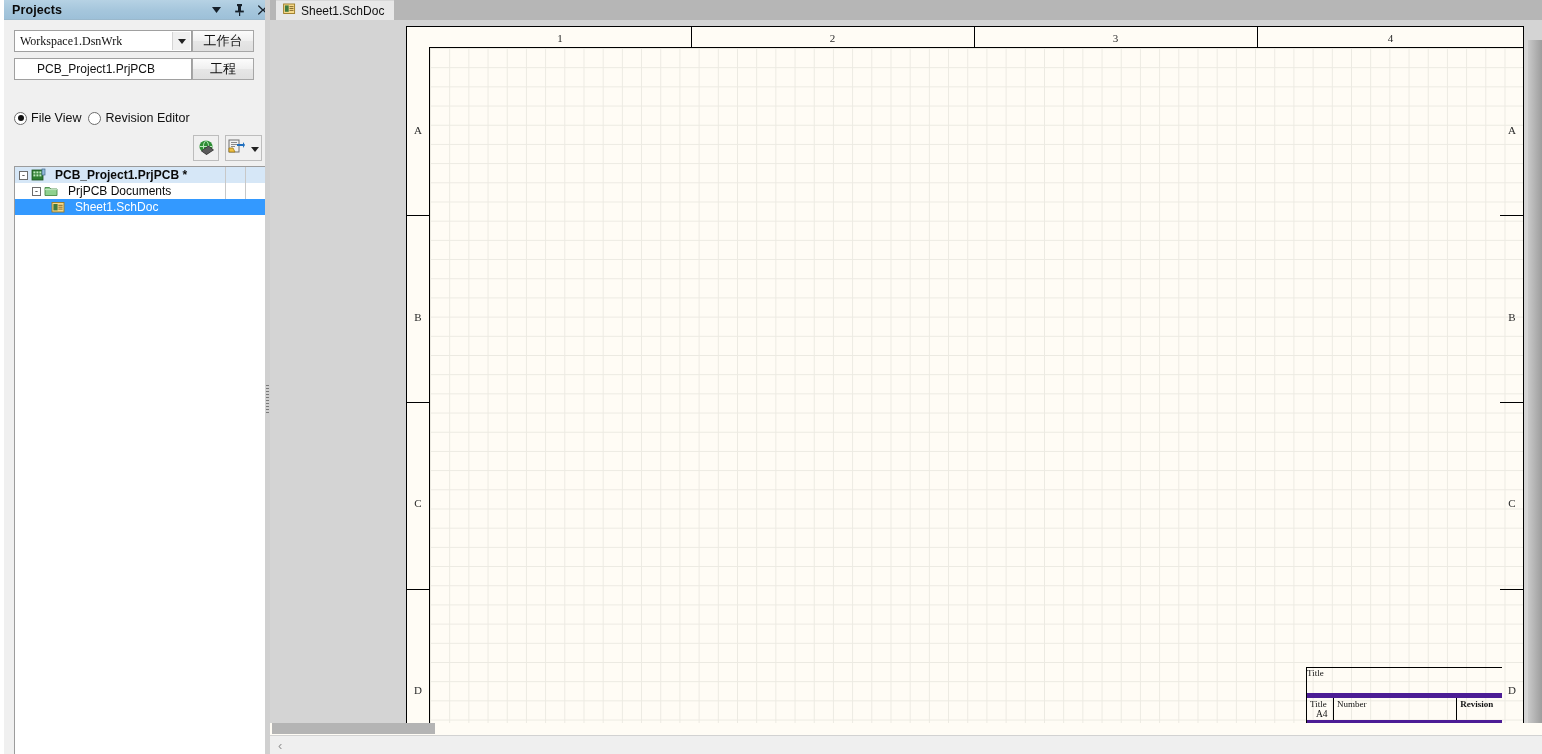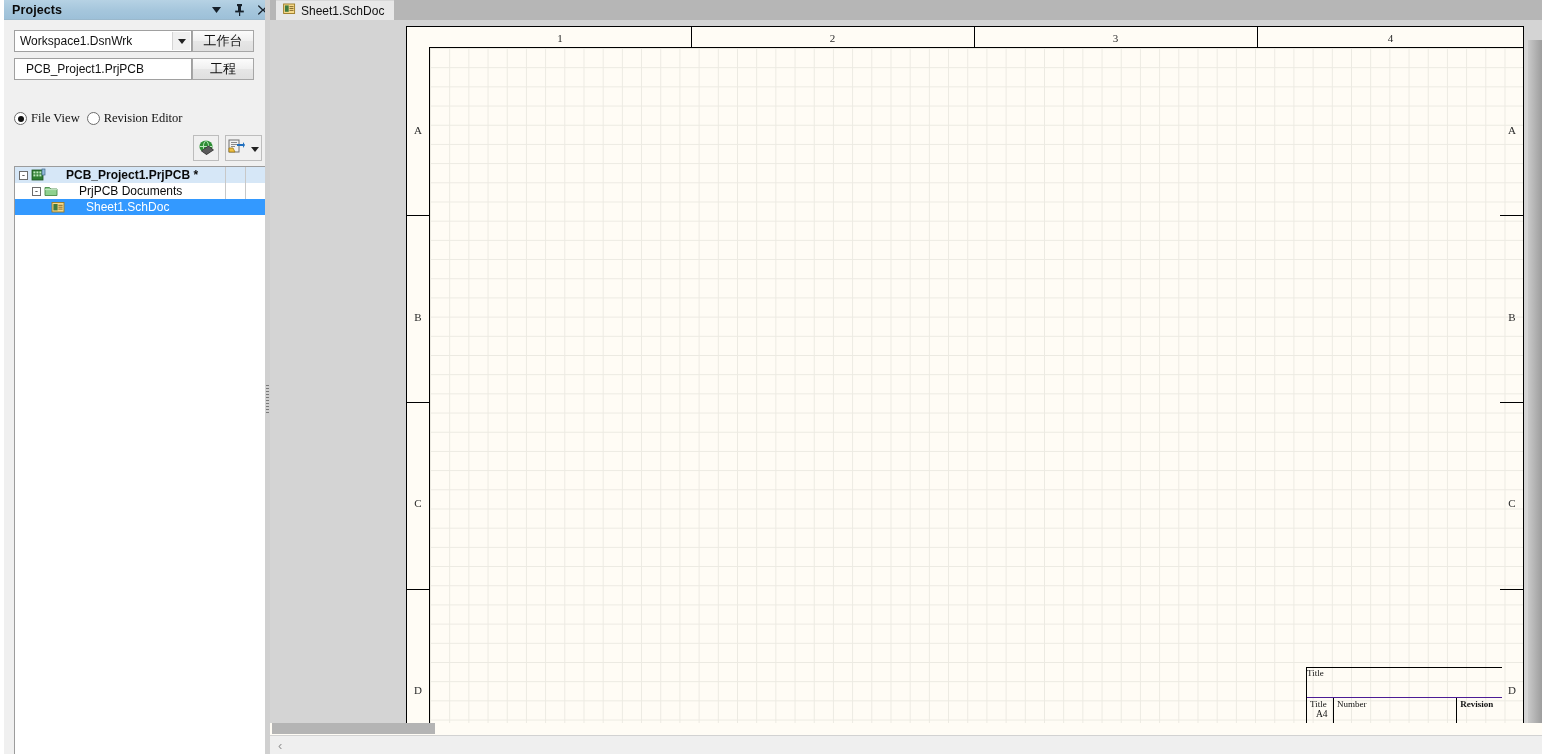--- a/index.html
+++ b/index.html
@@ -50,31 +50,31 @@
     white-space: nowrap; overflow: hidden; }
   .combo .carrow {
     position: absolute; right: 1px; top: 1px; width: 18px; height: 18px;
     display: flex; align-items: center; justify-content: center;
     background: #f0f0f0; border-left: 1px solid #d4d4d4;
   }
   .textbox {
     width: 178px; height: 22px; background: #ffffff;
     border: 1px solid #a0a0a0; display: flex; align-items: center;
   }
-  .textbox .tval { font-size: 12px; color: #111; padding-left: 11px; }
+  .textbox .tval { font-size: 12px; color: #111; padding-left: 22px; }
   .cn-btn {
     width: 62px; height: 22px; 
     background: linear-gradient(to bottom,#fcfcfc 0%, #f0f0f0 48%, #e6e6e6 52%, #e0e0e0 100%);
     border: 1px solid #a6a6a6;
     display: flex; align-items: center; justify-content: center;
     font-size: 13px; color: #111; cursor: default;
   }
 
   .row-radio { position: absolute; left: 10px; top: 91px;
-    display: flex; align-items: center; gap: 7px; font-family: Liberation Serif, serif; }
+    display: flex; align-items: center; gap: 7px; }
   .radio { display: flex; align-items: center; gap: 4px; cursor: default; }
   .rdot {
     width: 13px; height: 13px; border-radius: 50%;
     border: 1px solid #6c6c6c; background: #fff;
     display: flex; align-items: center; justify-content: center;
   }
   .rdot.on::after { content: ""; width: 6px; height: 6px; border-radius: 50%;
     background: #111; display: block; }
   .rlabel { font-size: 12.5px; color: #111; }
 
@@ -99,21 +99,21 @@
     white-space: nowrap; font-size: 12px; color: #0a0a0a; position: relative; }
   .tnode.n0 { padding-left: 4px; }
   .tnode.n1 { padding-left: 17px; }
   .tnode.n2 { padding-left: 36px; }
   .tnode .exp {
     width: 9px; height: 9px; border: 1px solid #6d6d6d; background: #fff;
     display: flex; align-items: center; justify-content: center;
     font-size: 9px; line-height: 7px; color: #222; margin-right: 3px;
     flex: 0 0 auto; font-family: "DejaVu Sans Mono", monospace;
   }
-  .tnode .lbl { margin-left: 20px; }
+  .tnode .lbl { margin-left: 9px; }
   .tnode.sel { background: #3399ff; }
   .tnode.sel .lbl { color: #ffffff; }
   .tnode.row0 { background: #d6e7f7; width: 100%; }
   .tnode.bold .lbl { font-weight: bold; }
   .ico { width: 15px; height: 14px; flex: 0 0 auto; position: relative; }
   .gridcells { position: absolute; right: 0; top: 0; height: 16px;
     display: flex; }
   .gridcells i { display: block; width: 20px; height: 16px;
      border-left: 1px solid #c8c8c8; }
 
@@ -170,21 +170,21 @@
   .hdiv-l { position: absolute; left: 0; width: 23px; height: 1px; background:#000; }
   .hdiv-r { position: absolute; right: 0; width: 23px; height: 1px; background:#000; }
 
   
   #titleblock {
     position: absolute; left: 899px; top: 640px;
     width: 196px; height: 80px;
     border-top: 1px solid #000; border-left: 1px solid #000;
     font-family: "Liberation Serif", serif; font-size: 9px; color: #111;
   }
-  #titleblock .tb-row { position: relative; border-bottom: 1px solid #4c1d95; }
+  #titleblock .tb-row { position: relative; border-bottom: 5px solid #4c1d95; }
   #titleblock .r1 { height: 30px; }
   #titleblock .r2 { height: 27px; display: flex; }
   #titleblock .r3 { height: 22px; display: flex; border-bottom: none; }
   #titleblock .cell { position: relative; height: 100%;
      border-right: 1px solid #000; padding: 1px 3px; }
   #titleblock .cell:last-child { border-right: none; font-weight: bold; }
   #titleblock .cap { display: block; font-size: 9px; line-height: 10px; }
   #titleblock .val { display: block; font-size: 9.5px; line-height: 11px;
      padding-left: 6px; }
   .c-size { width: 27px; }
@@ -238,21 +238,21 @@
         <span class="tb-btn">
           <svg width="10" height="10" viewBox="0 0 10 10">
             <path d="M0.6 0 L5 4.2 L9.4 0 L10 1.3 L6.1 5 L10 8.7 L9.4 10 L5 5.8 L0.6 10 L0 8.7 L3.9 5 L0 1.3 Z" fill="#16202a"></path>
           </svg>
         </span>
       </div>
     </div>
 
     <div id="panel-body">
 
-      <div class="row-combo" style="top:10px;">
+      <div class="row-combo" style="top:10px;font-family:Liberation Serif, serif;">
         <div class="combo">
           <span class="cval">Workspace1.DsnWrk</span>
           <span class="carrow">
             <svg width="8" height="5" viewBox="0 0 8 5">
                 <path d="M0 0 L8 0 L4 5 Z" fill="#222"></path>
               </svg>
           </span>
         </div>
         <div class="cn-btn">工作台</div>
       </div>

